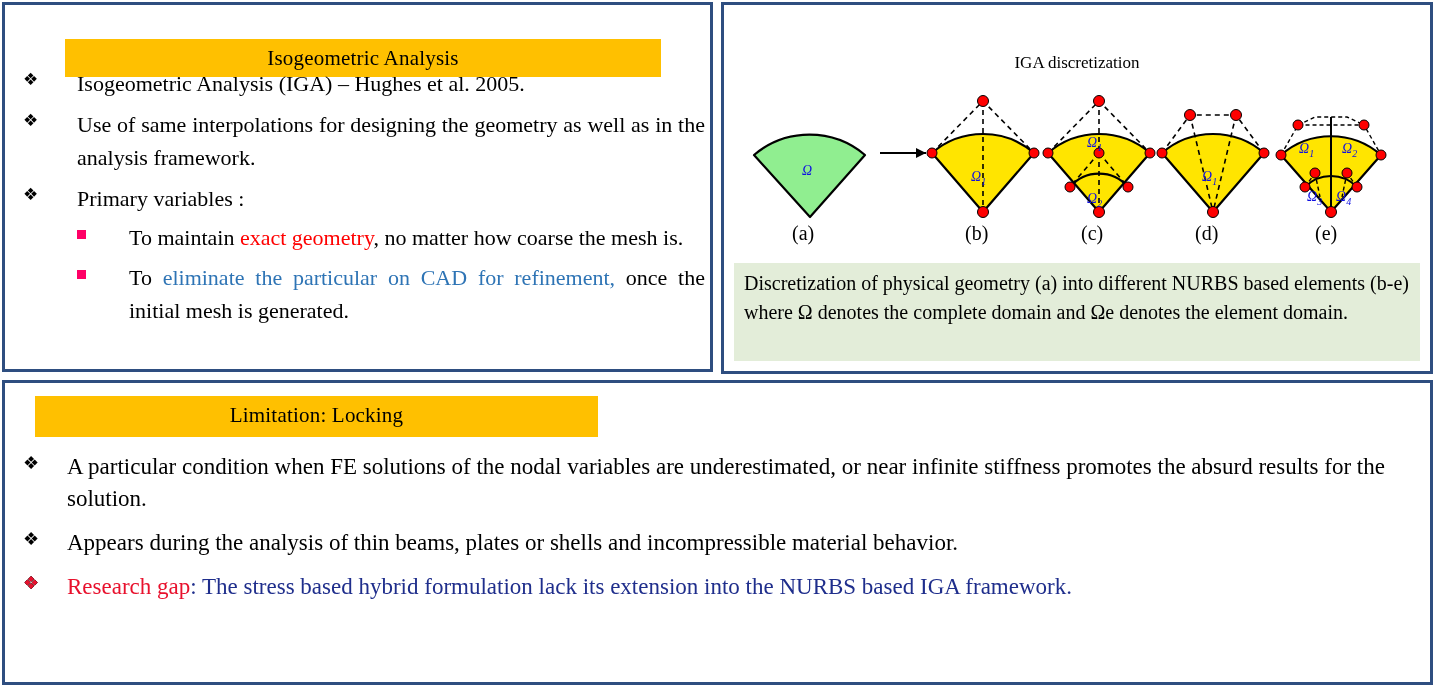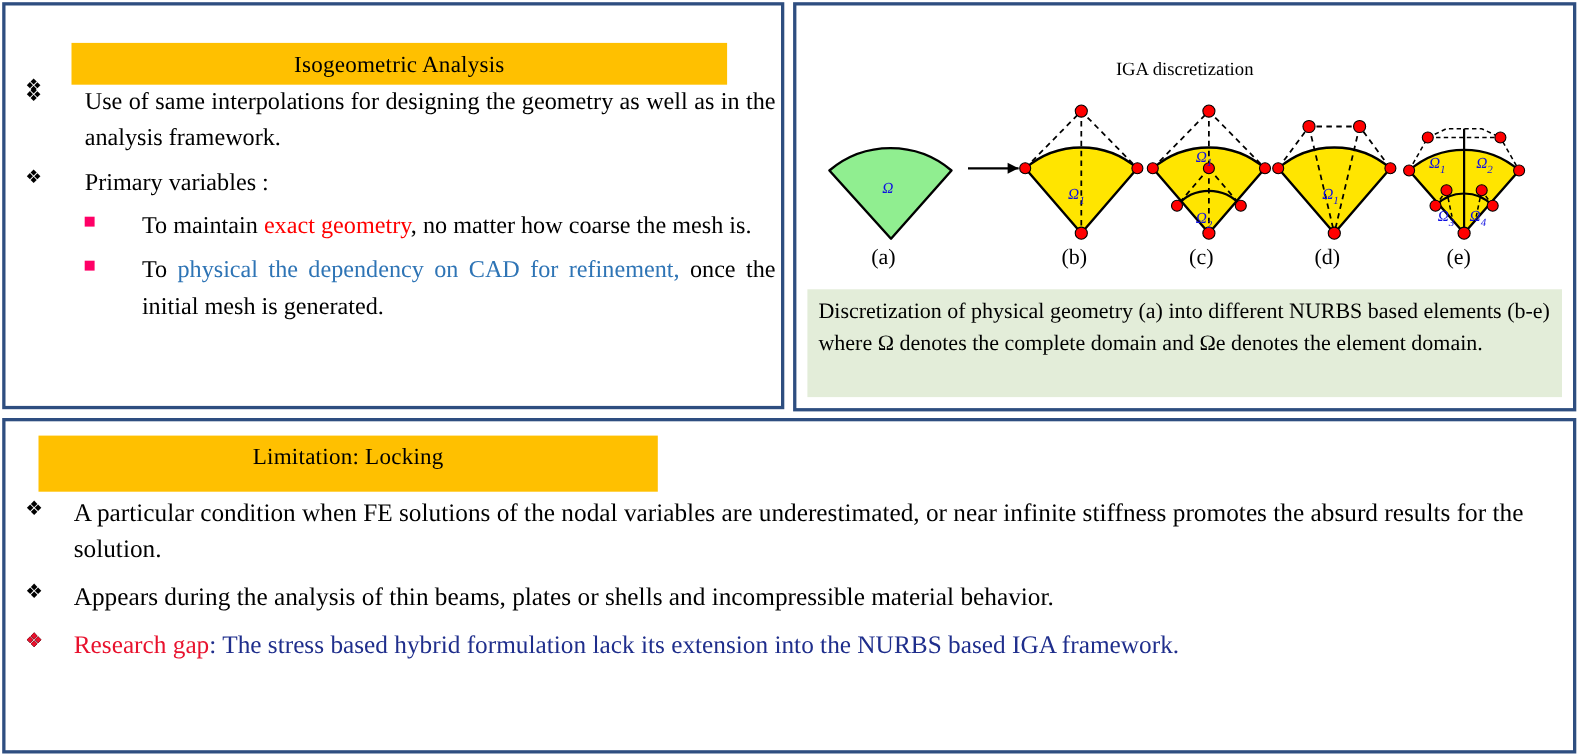--- a/index.html
+++ b/index.html
@@ -12,21 +12,21 @@
   #panel-left{left:2px;top:2px;width:711px;height:370px;}
   #panel-right{left:721px;top:2px;width:712px;height:372px;}
   #panel-bottom{left:2px;top:380px;width:1431px;height:305px;}
 
   .title-bar{
     position:absolute;background:#FFC000;color:#000;
     text-align:center;font-size:21px;line-height:38px;
     letter-spacing:.2px;
   }
   #title-iga{left:60px;top:10px;width:596px;height:38px;margin-top:24px;}
-  #title-lock{left:30px;top:13px;width:563px;height:51px;}
+  #title-lock{left:30px;top:13px;width:563px;height:41px;}
 
   
   ul.blist{list-style:none;margin:0;padding:0;}
   ul.blist li{position:relative;}
   .bullet{
     position:absolute;left:0;top:0;width:26px;text-align:left;
     font-family:"DejaVu Sans",sans-serif;font-size:17px;line-height:1;
   }
   .bullet.red{color:#E8112D;}
   .sq{
@@ -66,37 +66,38 @@
 </head>
 <body>
 
 <div class="panel" id="panel-left">
 
   <div class="title-bar" id="title-iga">Isogeometric Analysis</div>
 
   <ul class="blist" id="left-list">
     <li>
       <span class="bullet">❖</span>
+      <span>Isogeometric Analysis (IGA) – Hughes et al. 2005.</span>
     </li>
     <li>
       <span class="bullet">❖</span>
       <span class="justfull" style="display:block">Use of  same interpolations for designing the geometry as well as in the analysis framework.</span>
     </li>
     <li>
       <span class="bullet">❖</span>
       <span>Primary variables :</span>
 
       <ul id="sub-list">
         <li>
           <span class="sq"></span>
           <span class="justfull" style="display:block"><span>To maintain </span><span class="red">exact geometry</span><span>, no matter how coarse the mesh is.</span></span>
         </li>
         <li>
           <span class="sq"></span>
-          <span class="justfull" style="display:block"><span>To </span><span class="blue">physical the dependency on CAD for refinement,</span><span> once the initial mesh is generated.</span></span>
+          <span class="justfull" style="display:block"><span>To </span><span class="blue">eliminate the particular on CAD for refinement,</span><span> once the initial mesh is generated.</span></span>
         </li>
       </ul>
     </li>
   </ul>
 </div>
 
 <div class="panel" id="panel-right">
 
   <div id="fig-title">IGA discretization</div>
 

